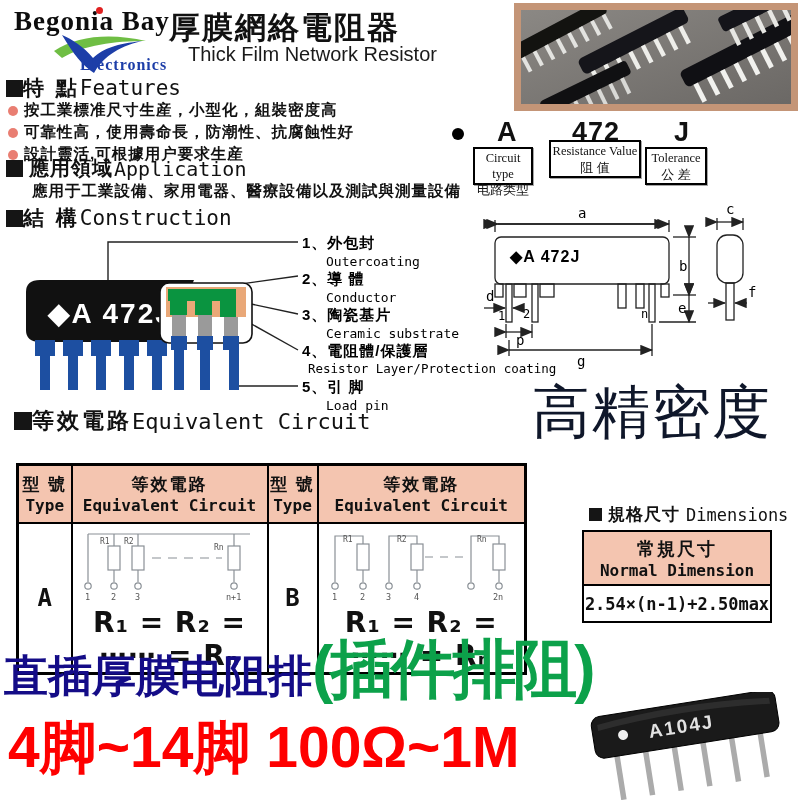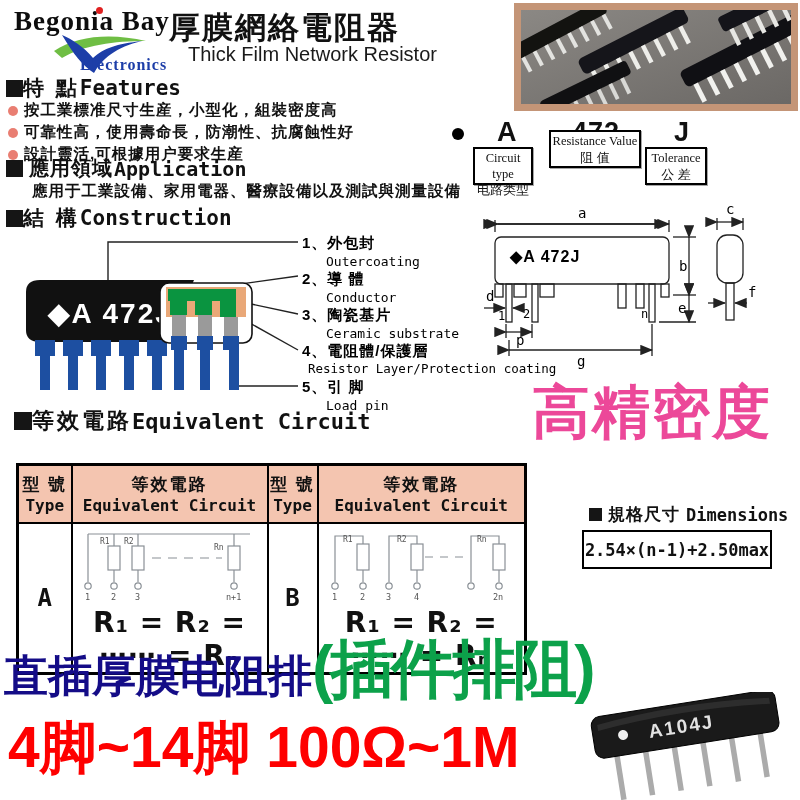--- a/index.html
+++ b/index.html
@@ -17,38 +17,38 @@
   .title-en { font-size:20px; color:#1a1a1a; }
 
   
   .photo-frame { width:284px; height:108px; border:7px solid #c49577; background:#777; }
 
   
   .sec { display:flex; align-items:center; white-space:nowrap; }
   .marker { display:inline-block; width:17px; height:17px; background:#151515; }
   .marker.sm { width:13px; height:13px; }
   .sec-zh { font-weight:bold; letter-spacing:3px; }
-  .sec-en { font-family:"DejaVu Sans Mono", monospace; font-weight:bold; }
+  .sec-en { font-family:"DejaVu Sans Mono", monospace; font-weight:normal; }
 
   
   .feat { display:flex; align-items:center; gap:6px; white-space:nowrap; }
   .feat-dot { width:10px; height:10px; border-radius:50%; background:#e97e72; flex:0 0 auto; }
   .feat-text { font-size:15.5px; font-weight:bold; letter-spacing:1px; }
   .app-text { font-size:15.5px; font-weight:bold; letter-spacing:1px; }
 
   
   .pn-dot { width:12px; height:12px; border-radius:50%; background:#000; }
   .pn-letter { font-size:27px; font-weight:bold; letter-spacing:1px; }
   .pn-box { border:2px solid #000; background:#fff; text-align:center; padding-top:2px;
             box-shadow:1px 1px 0 rgba(0,0,0,.35); }
   .pn-box .en { font-family:"Liberation Serif", serif; font-size:12.5px; line-height:1.25; display:block; }
   .pn-box .zh { font-size:13px; line-height:1.2; display:block; }
 
   
-  .precision { font-size:58px; font-weight:bold; color:#ec4899; letter-spacing:2px; white-space:nowrap; }
+  .precision { font-size:58px; font-weight:normal; color:#0f172a; letter-spacing:2px; white-space:nowrap; }
 
   
   table.ec { border-collapse:collapse; table-layout:fixed; }
   table.ec th, table.ec td { border:2px solid #000; padding:0; text-align:center; vertical-align:middle; }
   table.ec { border:3px solid #000; }
   .ec-head th { background:#f4c5b0; height:58px; }
   .ec-h-zh { display:block; font-size:17px; font-weight:bold; letter-spacing:2px; }
   .ec-h-en { display:block; font-family:"DejaVu Sans Mono", monospace; font-weight:bold; font-size:16px; }
   .type-cell { font-family:"DejaVu Sans Mono", monospace; font-size:24px; font-weight:bold; }
   .circ-cell { height:122px; }
@@ -261,21 +261,21 @@
 </svg>
 
 <div class="abs pn-dot" style="left:452px; top:128px;"></div>
 <div class="abs pn-letter" style="left:497px; top:117px;">A</div>
 <div class="abs pn-letter" style="left:572px; top:117px;">472</div>
 <div class="abs pn-letter" style="left:674px; top:117px;">J</div>
 <div class="abs pn-box" style="left:473px; top:147px; width:60px; height:38px;">
   <span class="en">Circuit type</span>
   <span class="zh">电路类型</span>
 </div>
-<div class="abs pn-box" style="left:549px; top:130px; width:92px; height:38px;">
+<div class="abs pn-box" style="left:549px; top:140px; width:92px; height:38px;">
   <span class="en">Resistance Value</span>
   <span class="zh">阻 值</span>
 </div>
 <div class="abs pn-box" style="left:645px; top:147px; width:62px; height:38px;">
   <span class="en">Tolerance</span>
   <span class="zh">公 差</span>
 </div>
 
 <svg class="abs" style="left:450px; top:198px;" width="348" height="176" viewBox="0 0 348 176">
   <defs>
@@ -445,20 +445,26 @@
 </tbody>
   </table>
 
 <div class="abs sec" style="left:577px; top:503px; font-size:17px; gap:6px;padding-left:12px;">
   <span class="marker sm"></span>
   <span class="sec-zh" style="letter-spacing:1px;">規格尺寸</span>
   <span class="sec-en">Dimensions</span>
 </div>
 <table class="dims abs" style="left:582px; top:530px;">
   <tbody>
+      <tr>
+        <th>
+    <span class="dims-h-zh">常規尺寸</span>
+    <span class="dims-h-en">Normal Dimension</span>
+  </th>
+      </tr>
   <tr>
         <td class="dims-val">2.54×(n-1)+2.50max</td>
       </tr>
 </tbody>
   </table>
 
 <div class="abs foot1" style="left:4px; top:634px;">
   <span class="foot1-main">直插厚膜电阻排</span>
   <span class="foot1-paren">(插件排阻)</span>
 </div>

